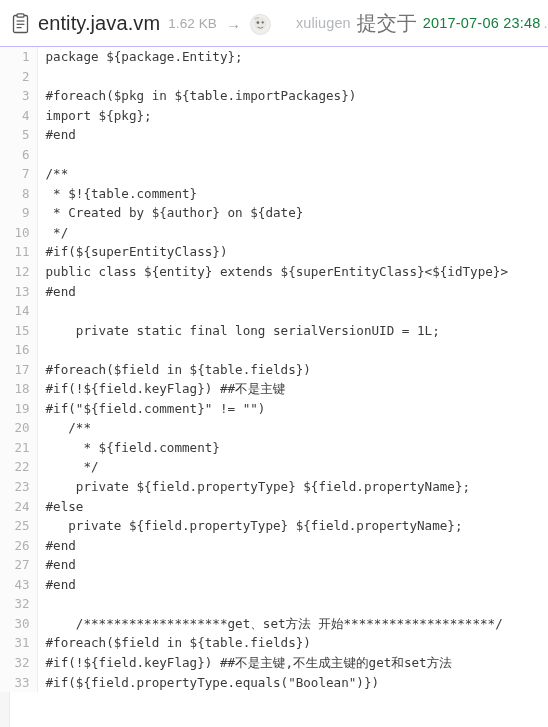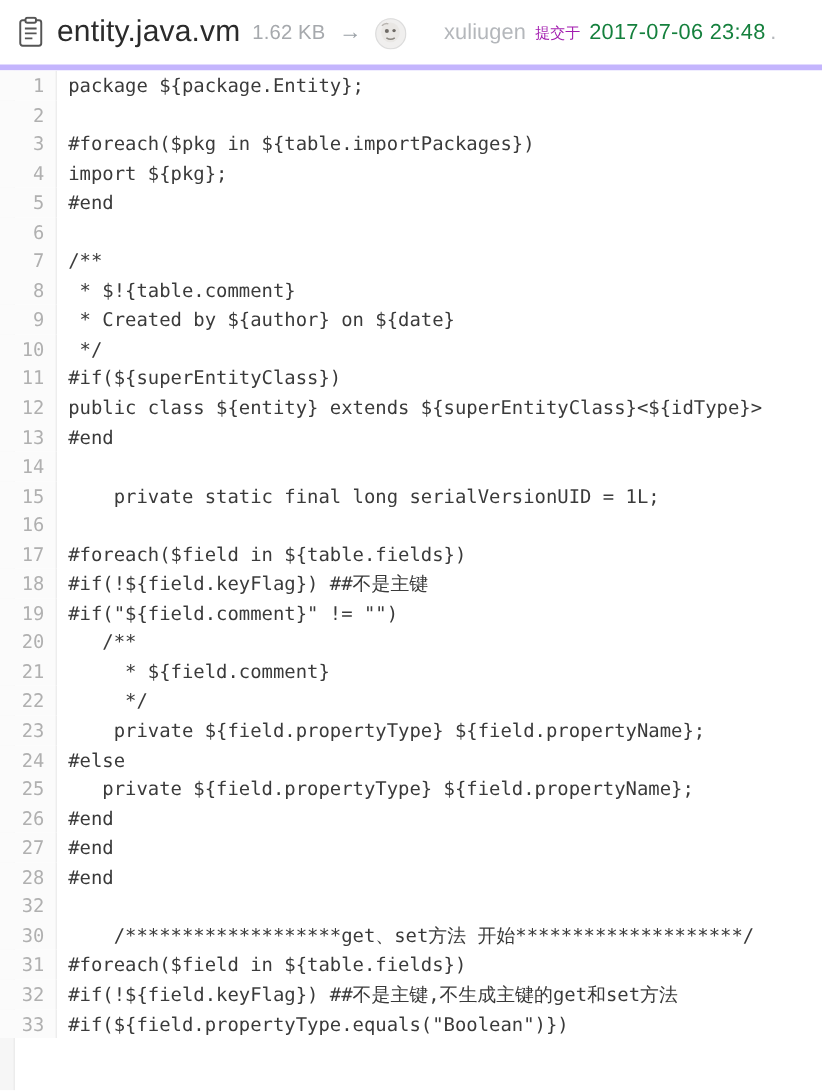--- a/index.html
+++ b/index.html
@@ -15,21 +15,21 @@
   }
 
   
   #file-header {
     height: 47px;
     width: 548px;
     display: flex;
     align-items: center;
     padding: 0 0 0 12px;
     background: #ffffff;
-    border-bottom: 4px solid #c4b5fd;
+    border-bottom: 1px solid #c4b5fd;
     white-space: nowrap;
     overflow: hidden;
   }
   .doc-icon {
     width: 17px; height: 21px;
     flex: 0 0 auto;
     margin-right: 9px;
     position: relative;
     top: 0px;
   }
@@ -63,22 +63,22 @@
     top: 1px;
   }
   .avatar svg { display: block; }
   .committer {
     font-size: 14.5px;
     color: #b4b7bb;
     margin-left: 25px;
     letter-spacing: .1px;
   }
   .commit-verb {
-    font-size: 10px;
-    color: #a21caf;
+    font-size: 20px;
+    color: #737373;
     margin-left: 6px;
   }
   .commit-date {
     font-size: 14.5px;
     color: #15803d;
     margin-left: 6px;
     letter-spacing: .2px;
   }
   .commit-tail {
     font-size: 14.5px;
@@ -282,21 +282,21 @@
         </tr>
         <tr>
           <td class="ln">26</td>
           <td class="code">#end</td>
         </tr>
         <tr>
           <td class="ln">27</td>
           <td class="code">#end</td>
         </tr>
         <tr>
-          <td class="ln">28</td>
+          <td class="ln">43</td>
           <td class="code">#end</td>
         </tr>
         <tr>
           <td class="ln">32</td>
           <td class="code">&nbsp;</td>
         </tr>
         <tr>
           <td class="ln">30</td>
           <td class="code">    /*******************get<span class="cjk">、</span>set<span class="cjk">方法</span> <span class="cjk">开始</span>********************/</td>
         </tr>

